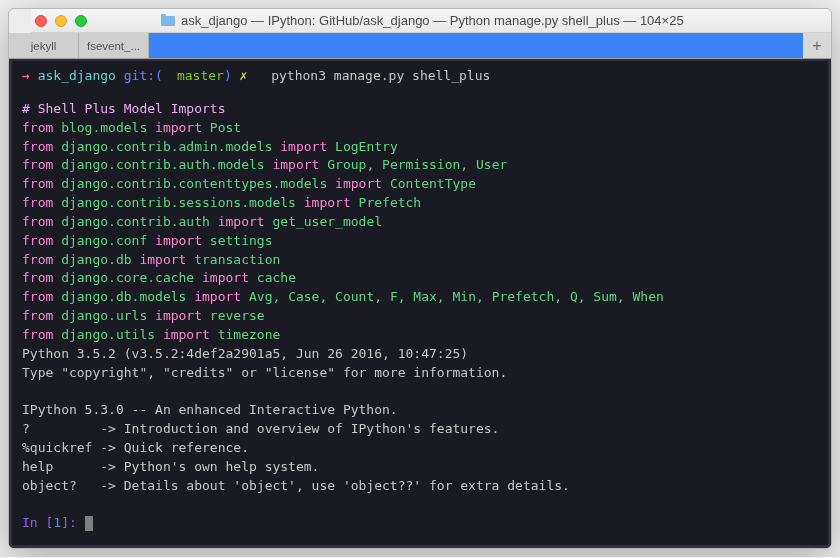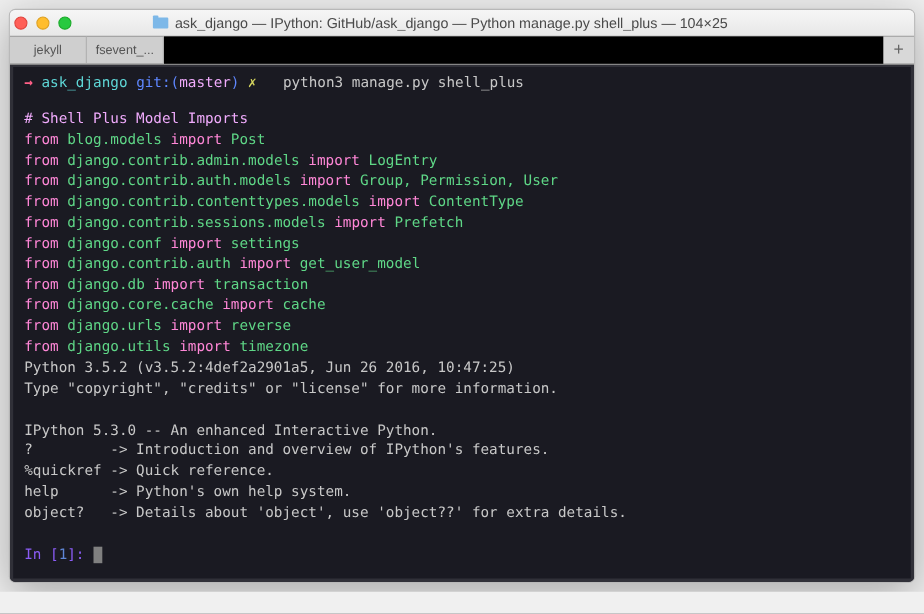--- a/index.html
+++ b/index.html
@@ -20,20 +20,21 @@
       border: 1px solid #b8b8b8;
     }
     .titlebar {
       height: 24px;
       background: linear-gradient(to bottom, #f6f6f6, #e8e8e8);
       display: flex;
       align-items: center;
       padding: 0 4px;
       border-bottom: 1px solid #d0d0d0;
       gap: 6px;
+      margin-left: 22px;
     }
     .traffic-lights {
       display: flex;
       gap: 8px;
       margin-right: 8px;
     }
     .light {
       width: 12px;
       height: 12px;
       border-radius: 50%;
@@ -62,21 +63,21 @@
     .title {
       font-size: 13px;
       color: #4a4a4a;
       white-space: nowrap;
       overflow: hidden;
       text-overflow: ellipsis;
       flex: 1;
     }
     .tabbar {
       height: 26px;
-      background: #000000;
+      background: #3b82f6;
       display: flex;
       border-bottom: 1px solid #a0a0a0;
     }
     .tab {
       padding: 0 16px;
       display: flex;
       align-items: center;
       justify-content: center;
       font-size: 11.5px;
       color: #555;
@@ -110,21 +111,21 @@
       font-size: 13px;
       line-height: 1.45;
       min-height: 450px;
       border: 3px solid #303038;
       border-top: 2px solid #303038;
     }
     .line { white-space: pre; color: #c8c8c8; }
     .prompt-arrow { color: #ff5f87; font-weight: bold; }
     .prompt-dir { color: #5fd7d7; }
     .prompt-git { color: #5f87ff; }
-    .prompt-branch { color: #f0abfc; }
+    .prompt-branch { color: #84cc16; margin-left: 14px; }
     .cmd { color: #c8c8c8; margin-left: 16px; }
     .comment { color: #f0abfc; margin-top: 14px; }
     .kw-from { color: #ff87d7; }
     .kw-import { color: #ff87d7; }
     .module { color: #5fd787; }
     .names { color: #5fd787; }
     .info { color: #c8c8c8; }
     .ipy-in { color: #8b5cf6; }
     .ipy-bracket { color: #5f87d7; }
     .cursor {
@@ -172,24 +173,25 @@
   </div>
 
   <div class="terminal">
     <div class="line"><span class="prompt-arrow">→</span> <span class="prompt-dir">ask_django</span> <span class="prompt-git">git:(</span><span class="prompt-branch">master</span><span class="prompt-git">)</span> <span style="color:#d7d75f">✗</span> <span class="cmd">python3 manage.py shell_plus</span></div>
     <div class="line comment"># Shell Plus Model Imports</div>
     <div class="line"><span class="kw-from">from </span><span class="module">blog.models </span><span class="kw-import">import </span><span class="names">Post</span></div>
     <div class="line"><span class="kw-from">from </span><span class="module">django.contrib.admin.models </span><span class="kw-import">import </span><span class="names">LogEntry</span></div>
     <div class="line"><span class="kw-from">from </span><span class="module">django.contrib.auth.models </span><span class="kw-import">import </span><span class="names">Group, Permission, User</span></div>
     <div class="line"><span class="kw-from">from </span><span class="module">django.contrib.contenttypes.models </span><span class="kw-import">import </span><span class="names">ContentType</span></div>
     <div class="line"><span class="kw-from">from </span><span class="module">django.contrib.sessions.models </span><span class="kw-import">import </span><span class="names">Prefetch</span></div>
+    <div class="line"><span class="kw-from">from </span><span class="module">django.contrib.auth </span><span class="kw-import">import </span><span class="names">get_user_model</span></div>
     <div class="line"><span class="kw-from">from </span><span class="module">django.conf </span><span class="kw-import">import </span><span class="names">settings</span></div>
-    <div class="line"><span class="kw-from">from </span><span class="module">django.contrib.auth </span><span class="kw-import">import </span><span class="names">get_user_model</span></div>
     <div class="line"><span class="kw-from">from </span><span class="module">django.db </span><span class="kw-import">import </span><span class="names">transaction</span></div>
     <div class="line"><span class="kw-from">from </span><span class="module">django.core.cache </span><span class="kw-import">import </span><span class="names">cache</span></div>
+    <div class="line"><span class="kw-from">from </span><span class="module">django.db.models </span><span class="kw-import">import </span><span class="names">Avg, Case, Count, F, Max, Min, Prefetch, Q, Sum, When</span></div>
     <div class="line"><span class="kw-from">from </span><span class="module">django.urls </span><span class="kw-import">import </span><span class="names">reverse</span></div>
     <div class="line"><span class="kw-from">from </span><span class="module">django.utils </span><span class="kw-import">import </span><span class="names">timezone</span></div>
     <div class="line info">Python 3.5.2 (v3.5.2:4def2a2901a5, Jun 26 2016, 10:47:25)</div>
     <div class="line info">Type "copyright", "credits" or "license" for more information.</div>
     <div class="blank"></div>
     <div class="line info">IPython 5.3.0 -- An enhanced Interactive Python.</div>
     <div class="line info">?         -&gt; Introduction and overview of IPython's features.</div>
     <div class="line info">%quickref -&gt; Quick reference.</div>
     <div class="line info">help      -&gt; Python's own help system.</div>
     <div class="line info">object?   -&gt; Details about 'object', use 'object??' for extra details.</div>

